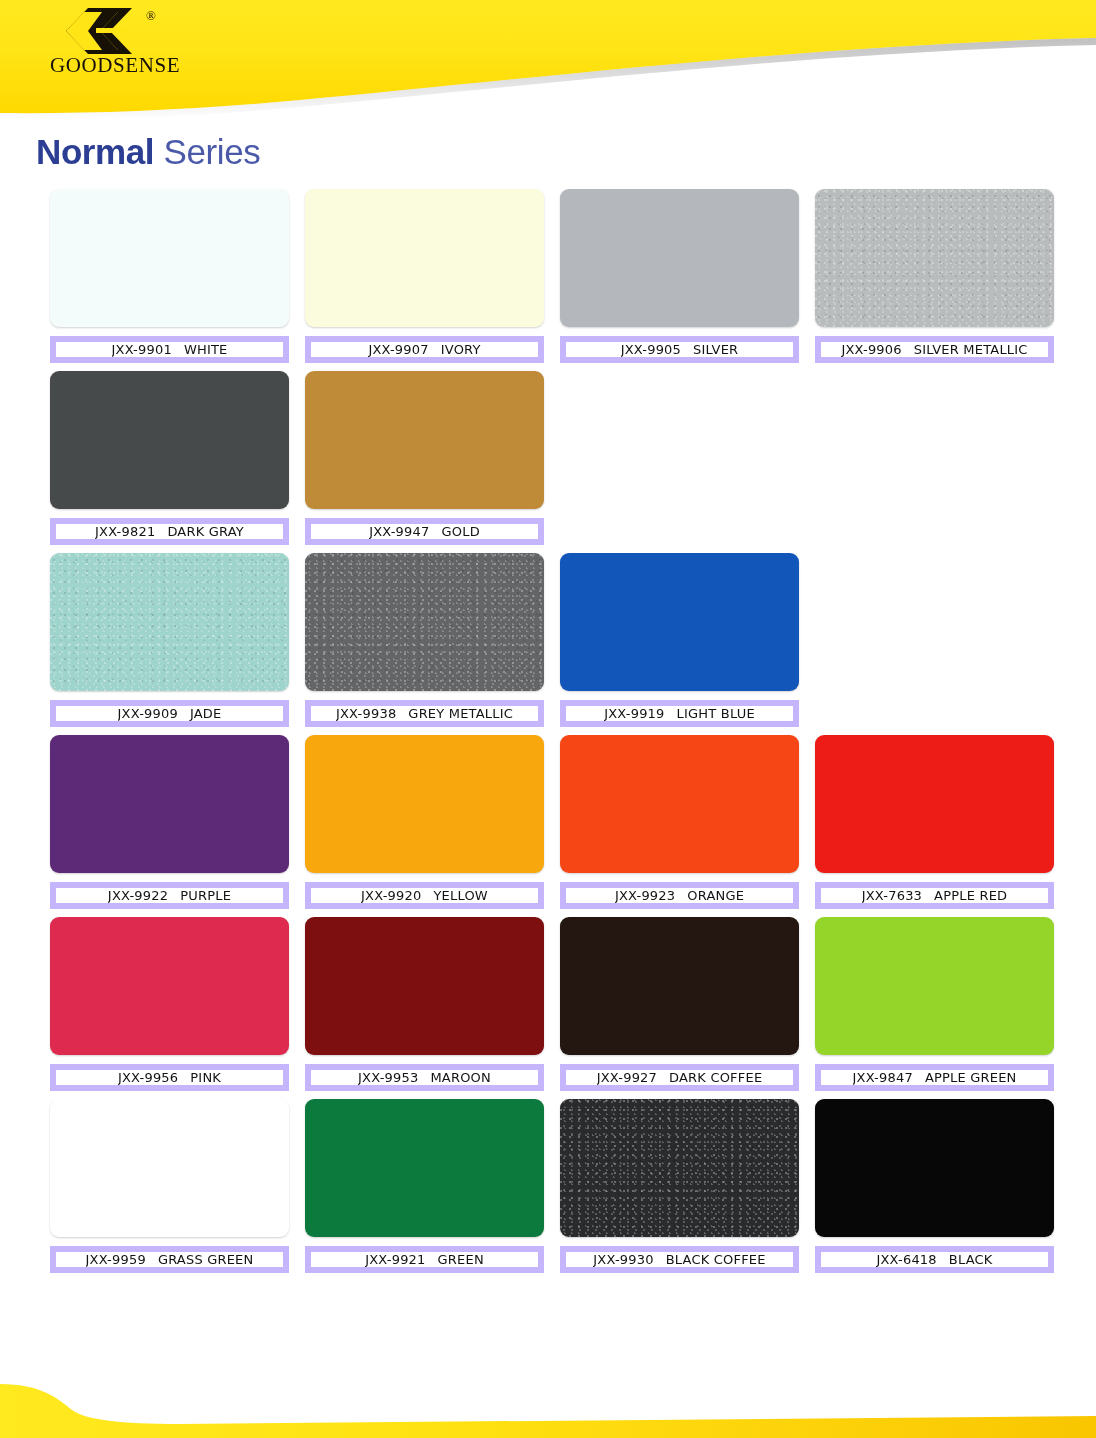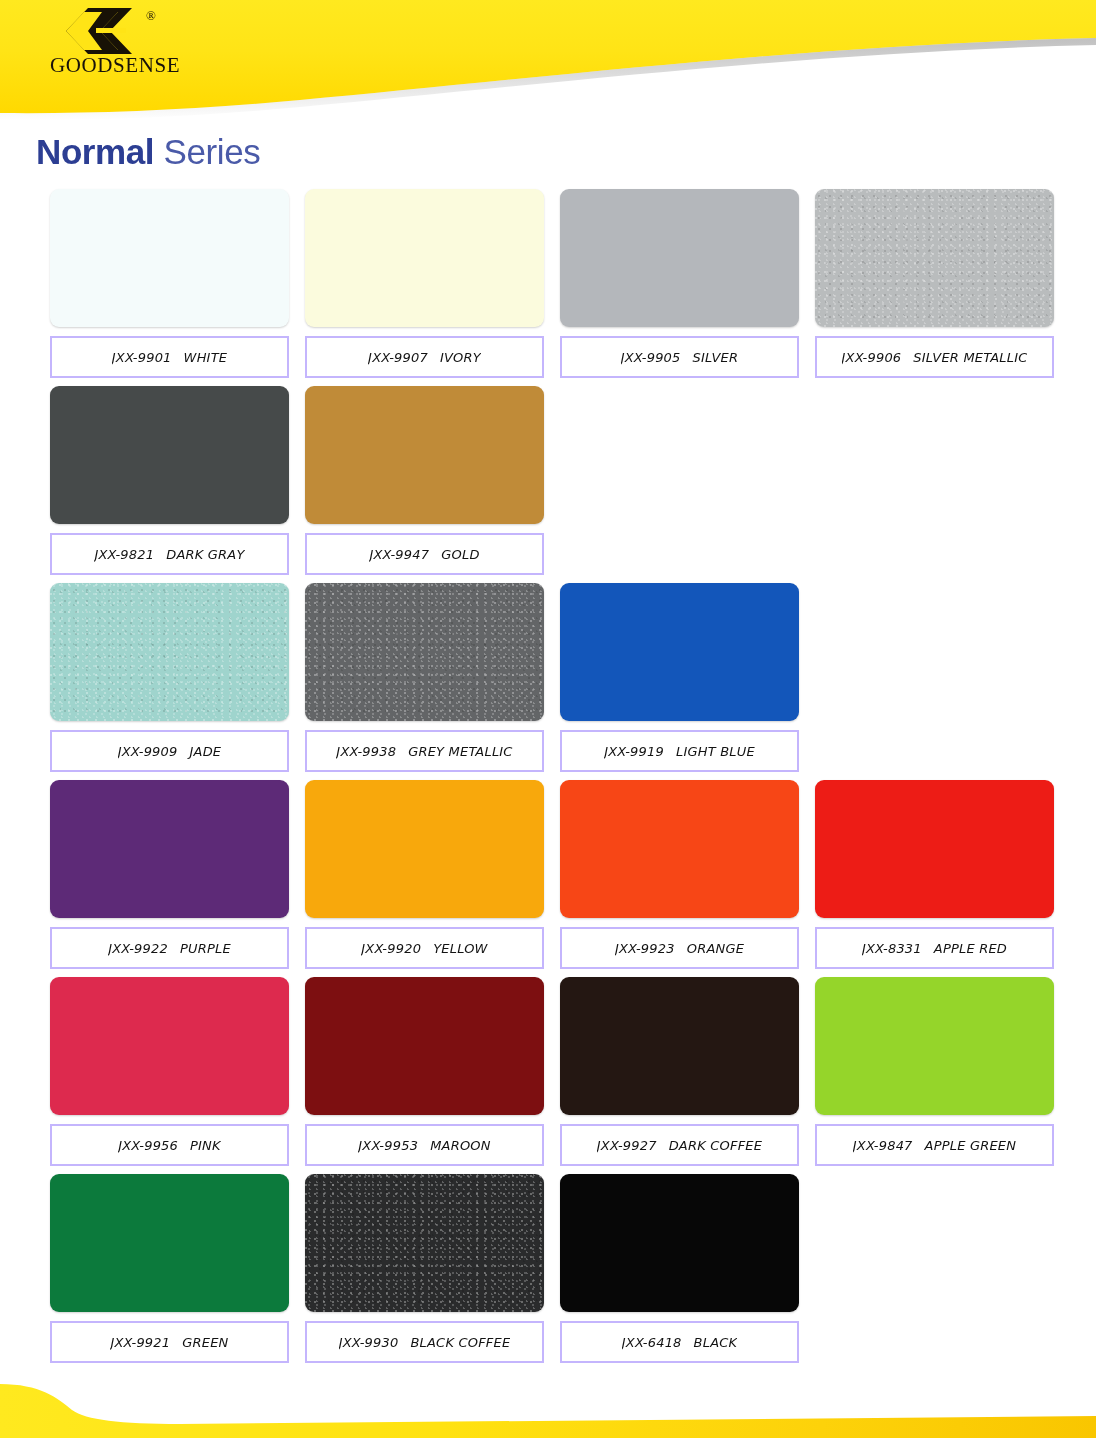--- a/index.html
+++ b/index.html
@@ -116,28 +116,27 @@
     background-image:
       radial-gradient(circle at 12% 22%, rgba(255,255,255,.55) 0 1px, transparent 1px),
       radial-gradient(circle at 37% 64%, rgba(0,0,0,.22) 0 1px, transparent 1px),
       radial-gradient(circle at 68% 18%, rgba(255,255,255,.45) 0 1px, transparent 1px),
       radial-gradient(circle at 84% 72%, rgba(0,0,0,.18) 0 1px, transparent 1px),
       radial-gradient(circle at 52% 40%, rgba(255,255,255,.4) 0 1px, transparent 1px);
     background-size: 9px 9px, 11px 11px, 7px 7px, 13px 13px, 8px 8px;
   }
   .label-box {
     margin-top: 9px;
-    height: 42px;
-    border: 2px solid #c4b5fd;
+    height: 27px;
+    border: 6px solid #c4b5fd;
     background: #ffffff;
     display: flex;
     align-items: center;
     justify-content: center;
     box-sizing: border-box;
-    font-style: italic;
   }
   .label-text {
     font-family: "DejaVu Sans", sans-serif;
     font-size: 13px;
     letter-spacing: 0.2px;
     color: #131313;
     white-space: nowrap;
     overflow: hidden;
   }
   .label-text .code { margin-right: 12px; }
@@ -282,21 +281,21 @@
     </div>
     <div class="cell">
       <div class="chip" style="background: rgb(247, 70, 22);"></div>
       <div class="label-box">
         <span class="label-text"><span class="code">JXX-9923</span><span class="cname">ORANGE</span></span>
       </div>
     </div>
     <div class="cell">
       <div class="chip" style="background: rgb(237, 28, 22);"></div>
       <div class="label-box">
-        <span class="label-text"><span class="code">JXX-8331</span><span class="cname">APPLE RED</span></span>
+        <span class="label-text"><span class="code">JXX-7633</span><span class="cname">APPLE RED</span></span>
       </div>
     </div>
   </div>
 
   <div class="grid-row">
     <div class="cell">
       <div class="chip" style="background: rgb(221, 42, 78);"></div>
       <div class="label-box">
         <span class="label-text"><span class="code">JXX-9956</span><span class="cname">PINK</span></span>
       </div>
@@ -315,20 +314,26 @@
     </div>
     <div class="cell">
       <div class="chip" style="background: rgb(149, 213, 42);"></div>
       <div class="label-box">
         <span class="label-text"><span class="code">JXX-9847</span><span class="cname">APPLE GREEN</span></span>
       </div>
     </div>
   </div>
 
   <div class="grid-row">
+    <div class="cell">
+      <div class="chip"></div>
+      <div class="label-box">
+        <span class="label-text"><span class="code">JXX-9959</span><span class="cname">GRASS GREEN</span></span>
+      </div>
+    </div>
     <div class="cell">
       <div class="chip" style="background: rgb(12, 122, 60);"></div>
       <div class="label-box">
         <span class="label-text"><span class="code">JXX-9921</span><span class="cname">GREEN</span></span>
       </div>
     </div>
     <div class="cell">
       <div class="chip" style="background: rgb(42, 43, 44);">
           <div class="speck"></div>
         </div>

